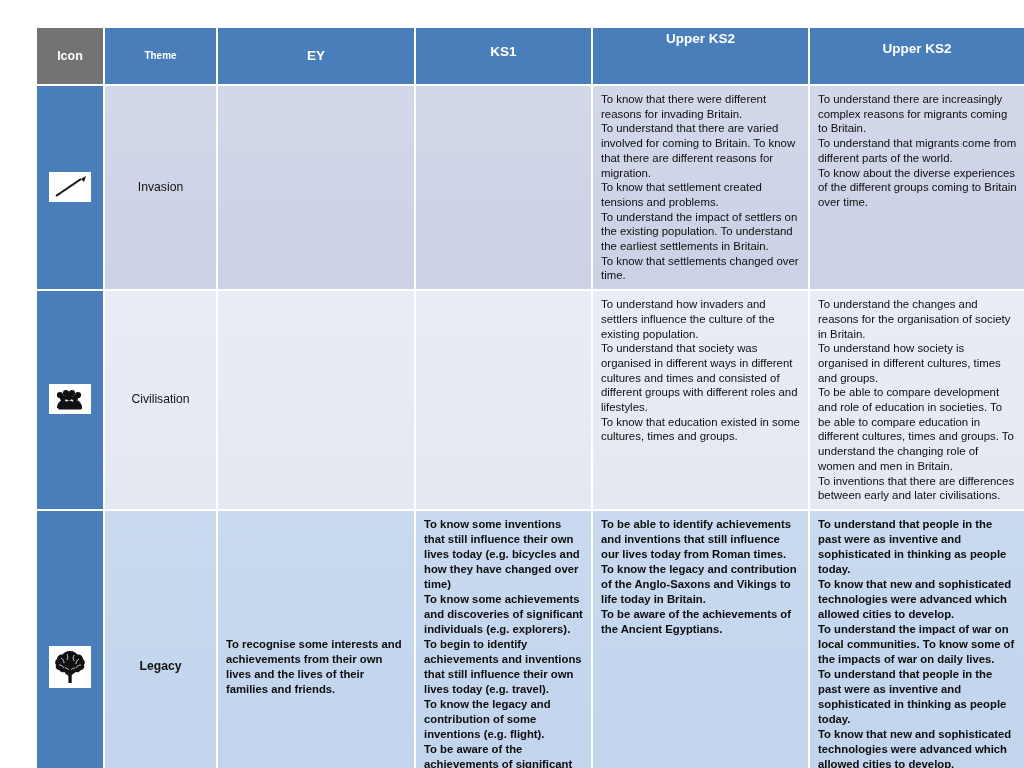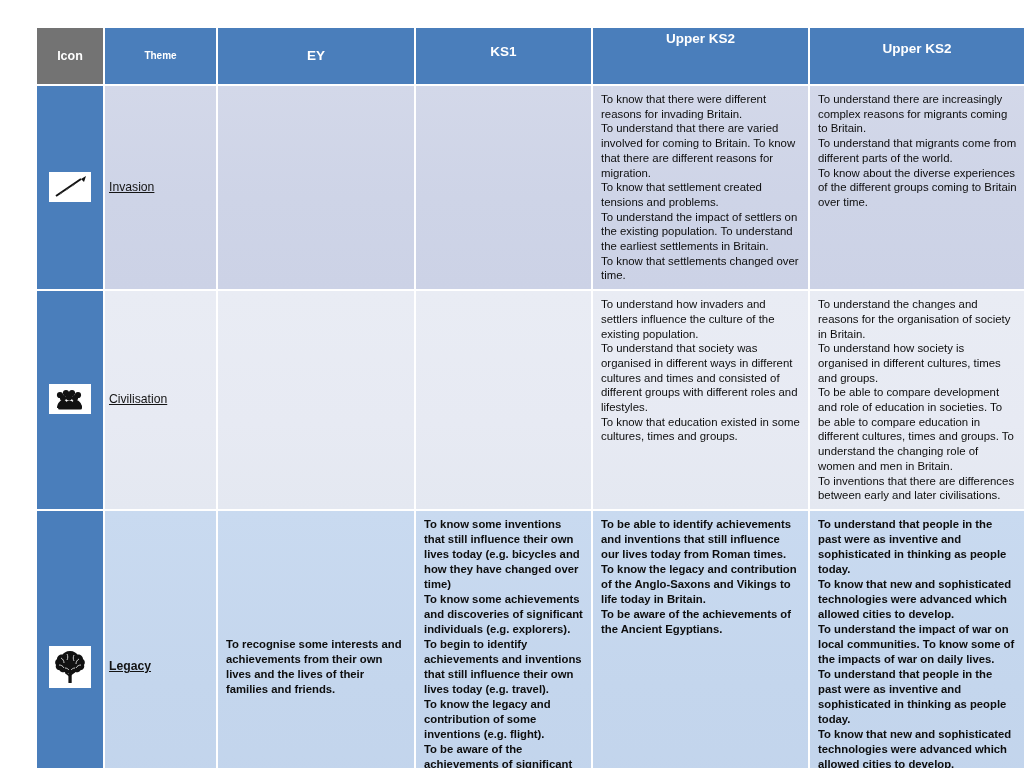--- a/index.html
+++ b/index.html
@@ -71,26 +71,25 @@
     margin-top: 38px;
   }
 
   tbody td.icon-cell {
     background: #4a7ebb;
     vertical-align: middle;
     text-align: center;
     padding: 0;
   }
   tbody td.theme-cell {
-    text-align: left;
+    text-align: center;
     vertical-align: middle;
     font-size: 12.2px;
     color: #141414;
     padding: 0 4px;
-    text-decoration: underline;
   }
 
   
   tr.row-1 td.tint { background: linear-gradient(to bottom, #d3d8e9 0%, #ced4e7 55%, #ccd2e6 100%); }
   tr.row-2 td.tint { background: linear-gradient(to bottom, #e9ecf4 0%, #e7eaf3 60%, #e4e8f1 100%); }
   tr.row-3 td.tint { background: linear-gradient(to bottom, #c9daf0 0%, #c4d6ed 55%, #c2d4ec 100%); }
 
   tr.row-3 td.theme-cell,
   tr.row-3 td.body-text { font-weight: bold; }
   tr.row-3 td.body-text { font-size: 11.3px; line-height: 1.33; }

